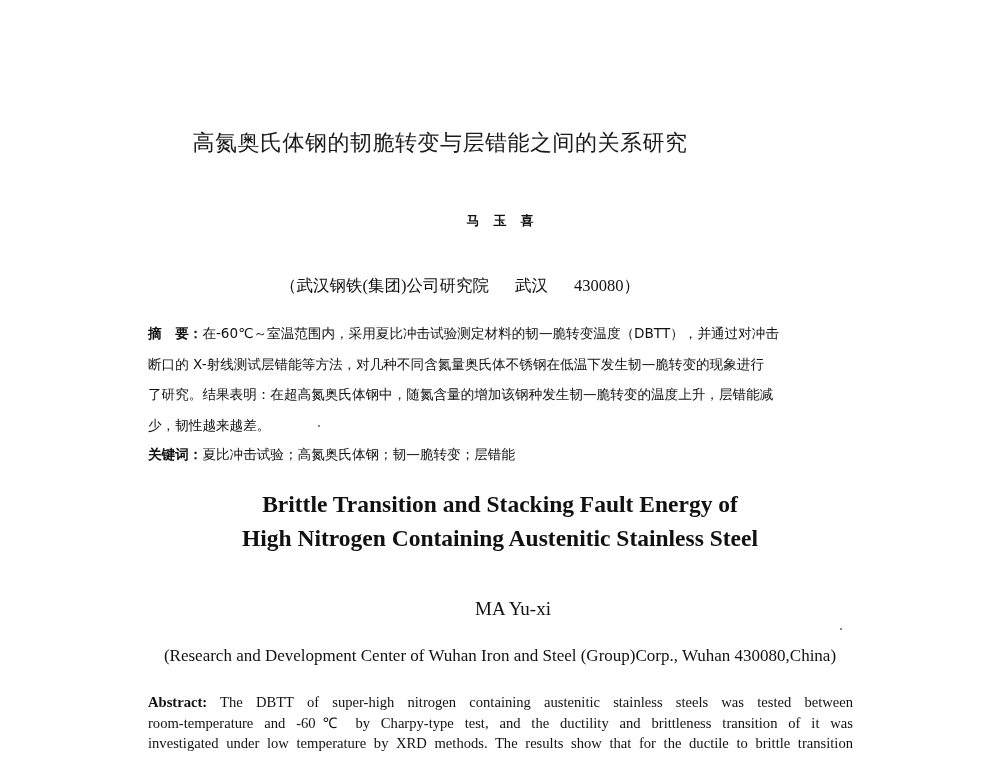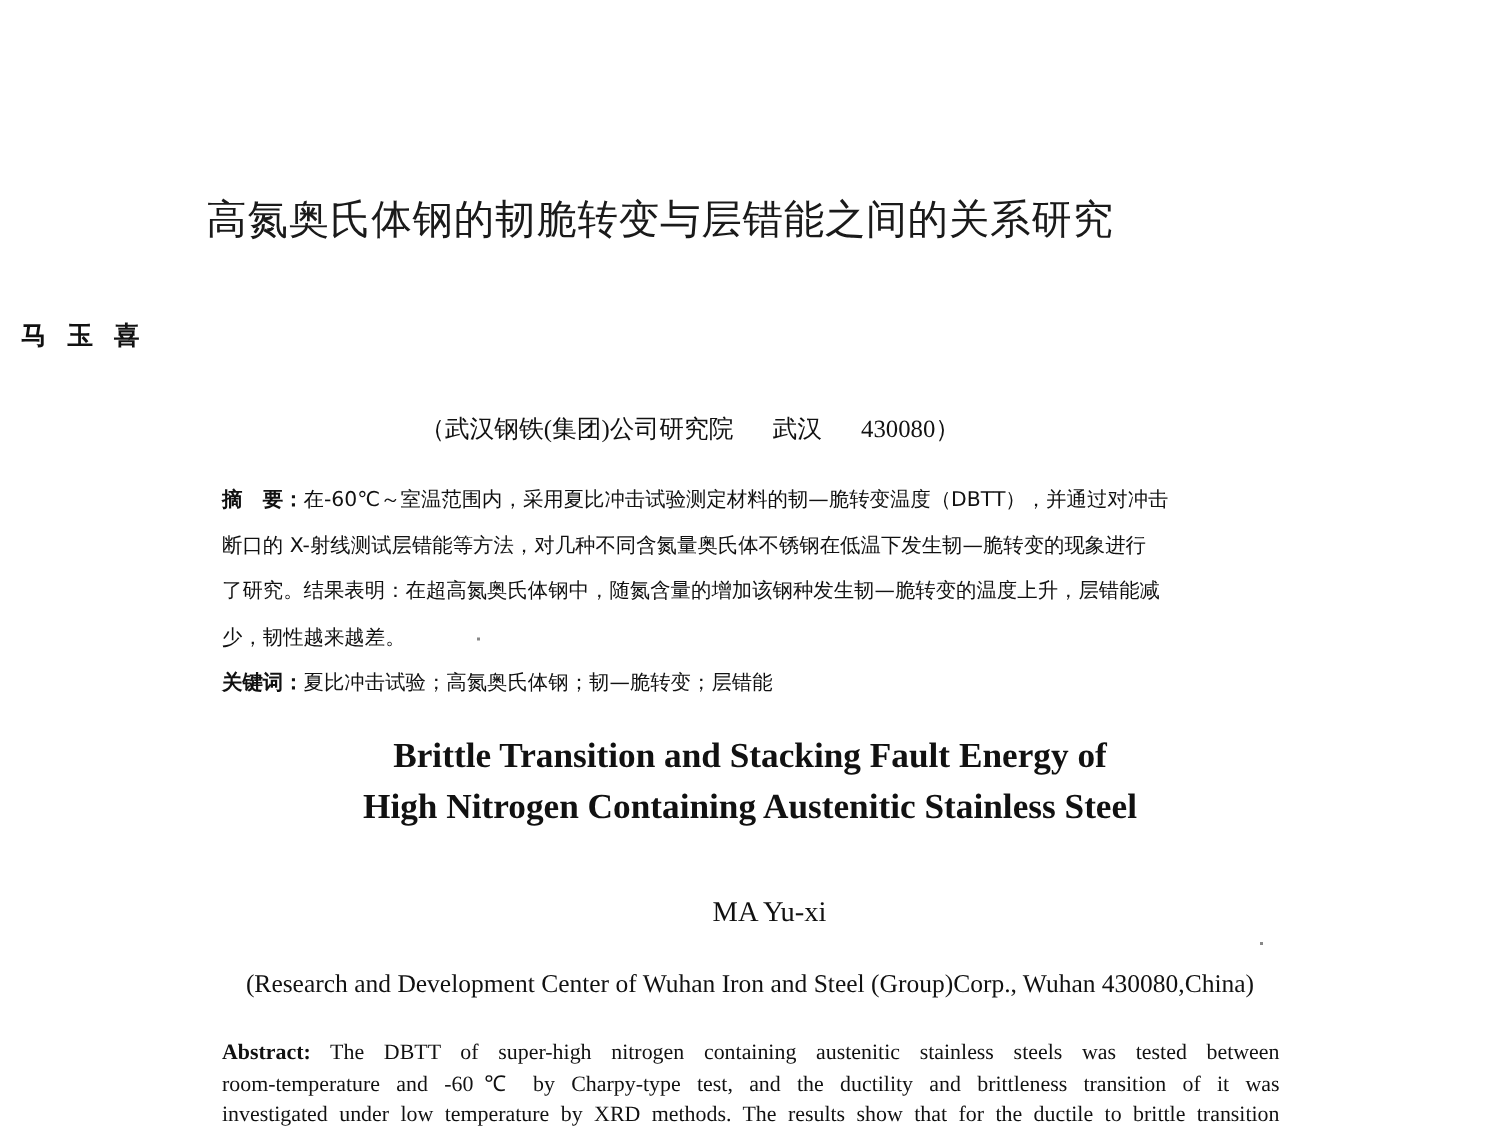--- a/index.html
+++ b/index.html
@@ -1,19 +1,19 @@
 <!DOCTYPE html>
 <html><head>
 <meta charset="utf-8">
 <style>
   html, body { margin: 0; padding: 0; background: #ffffff; }
   body { width: 1000px; height: 760px; overflow: hidden; position: relative; color: #111; }
   .abs { position: absolute; white-space: nowrap; }
-  .cn-title { left: 0; width: 880px; top: 128px; text-align: center; font-family: "DejaVu Sans", sans-serif; font-size: 27px; color: #1a1a1a; letter-spacing: 0.5px; }
-  .cn-author { left: 0; width: 1000px; top: 212px; text-align: left; font-family: "DejaVu Serif", serif; font-weight: bold; font-size: 17px; letter-spacing: 14px; padding-left: 14px; box-sizing: border-box; }
+  .cn-title { left: 0; width: 880px; top: 128px; text-align: center; font-family: "DejaVu Sans", sans-serif; font-size: 22px; color: #1a1a1a; letter-spacing: 0.5px; }
+  .cn-author { left: 0; width: 1000px; top: 212px; text-align: center; font-family: "DejaVu Serif", serif; font-weight: bold; font-size: 13px; letter-spacing: 14px; padding-left: 14px; box-sizing: border-box; }
   .cn-affil { left: 0; width: 920px; top: 275px; text-align: center; font-family: "Liberation Serif", serif; font-size: 16.5px; }
   .cn-affil .gap { display: inline-block; width: 26px; }
   .cn-abstract { left: 148px; width: 712px; top: 318px; font-family: "DejaVu Sans", sans-serif; font-size: 13.6px; line-height: 30.5px; white-space: normal; text-align: justify; }
   .cn-abstract .line { display: block; white-space: nowrap; }
   .cn-abstract .label { font-weight: bold; }
   .cn-keywords { left: 148px; top: 446px; font-family: "DejaVu Sans", sans-serif; font-size: 13.6px; }
   .cn-keywords .label { font-weight: bold; }
   .en-title { left: 0; width: 1000px; top: 487px; text-align: center; font-family: "Liberation Serif", serif; font-weight: bold; font-size: 23.5px; line-height: 34px; }
   .en-author { left: 0; width: 1000px; top: 598px; text-align: center; font-family: "Liberation Serif", serif; font-size: 19px; padding-left: 13px; }
   .en-affil { left: 0; width: 1000px; top: 646px; text-align: center; font-family: "Liberation Serif", serif; font-size: 17px; }

